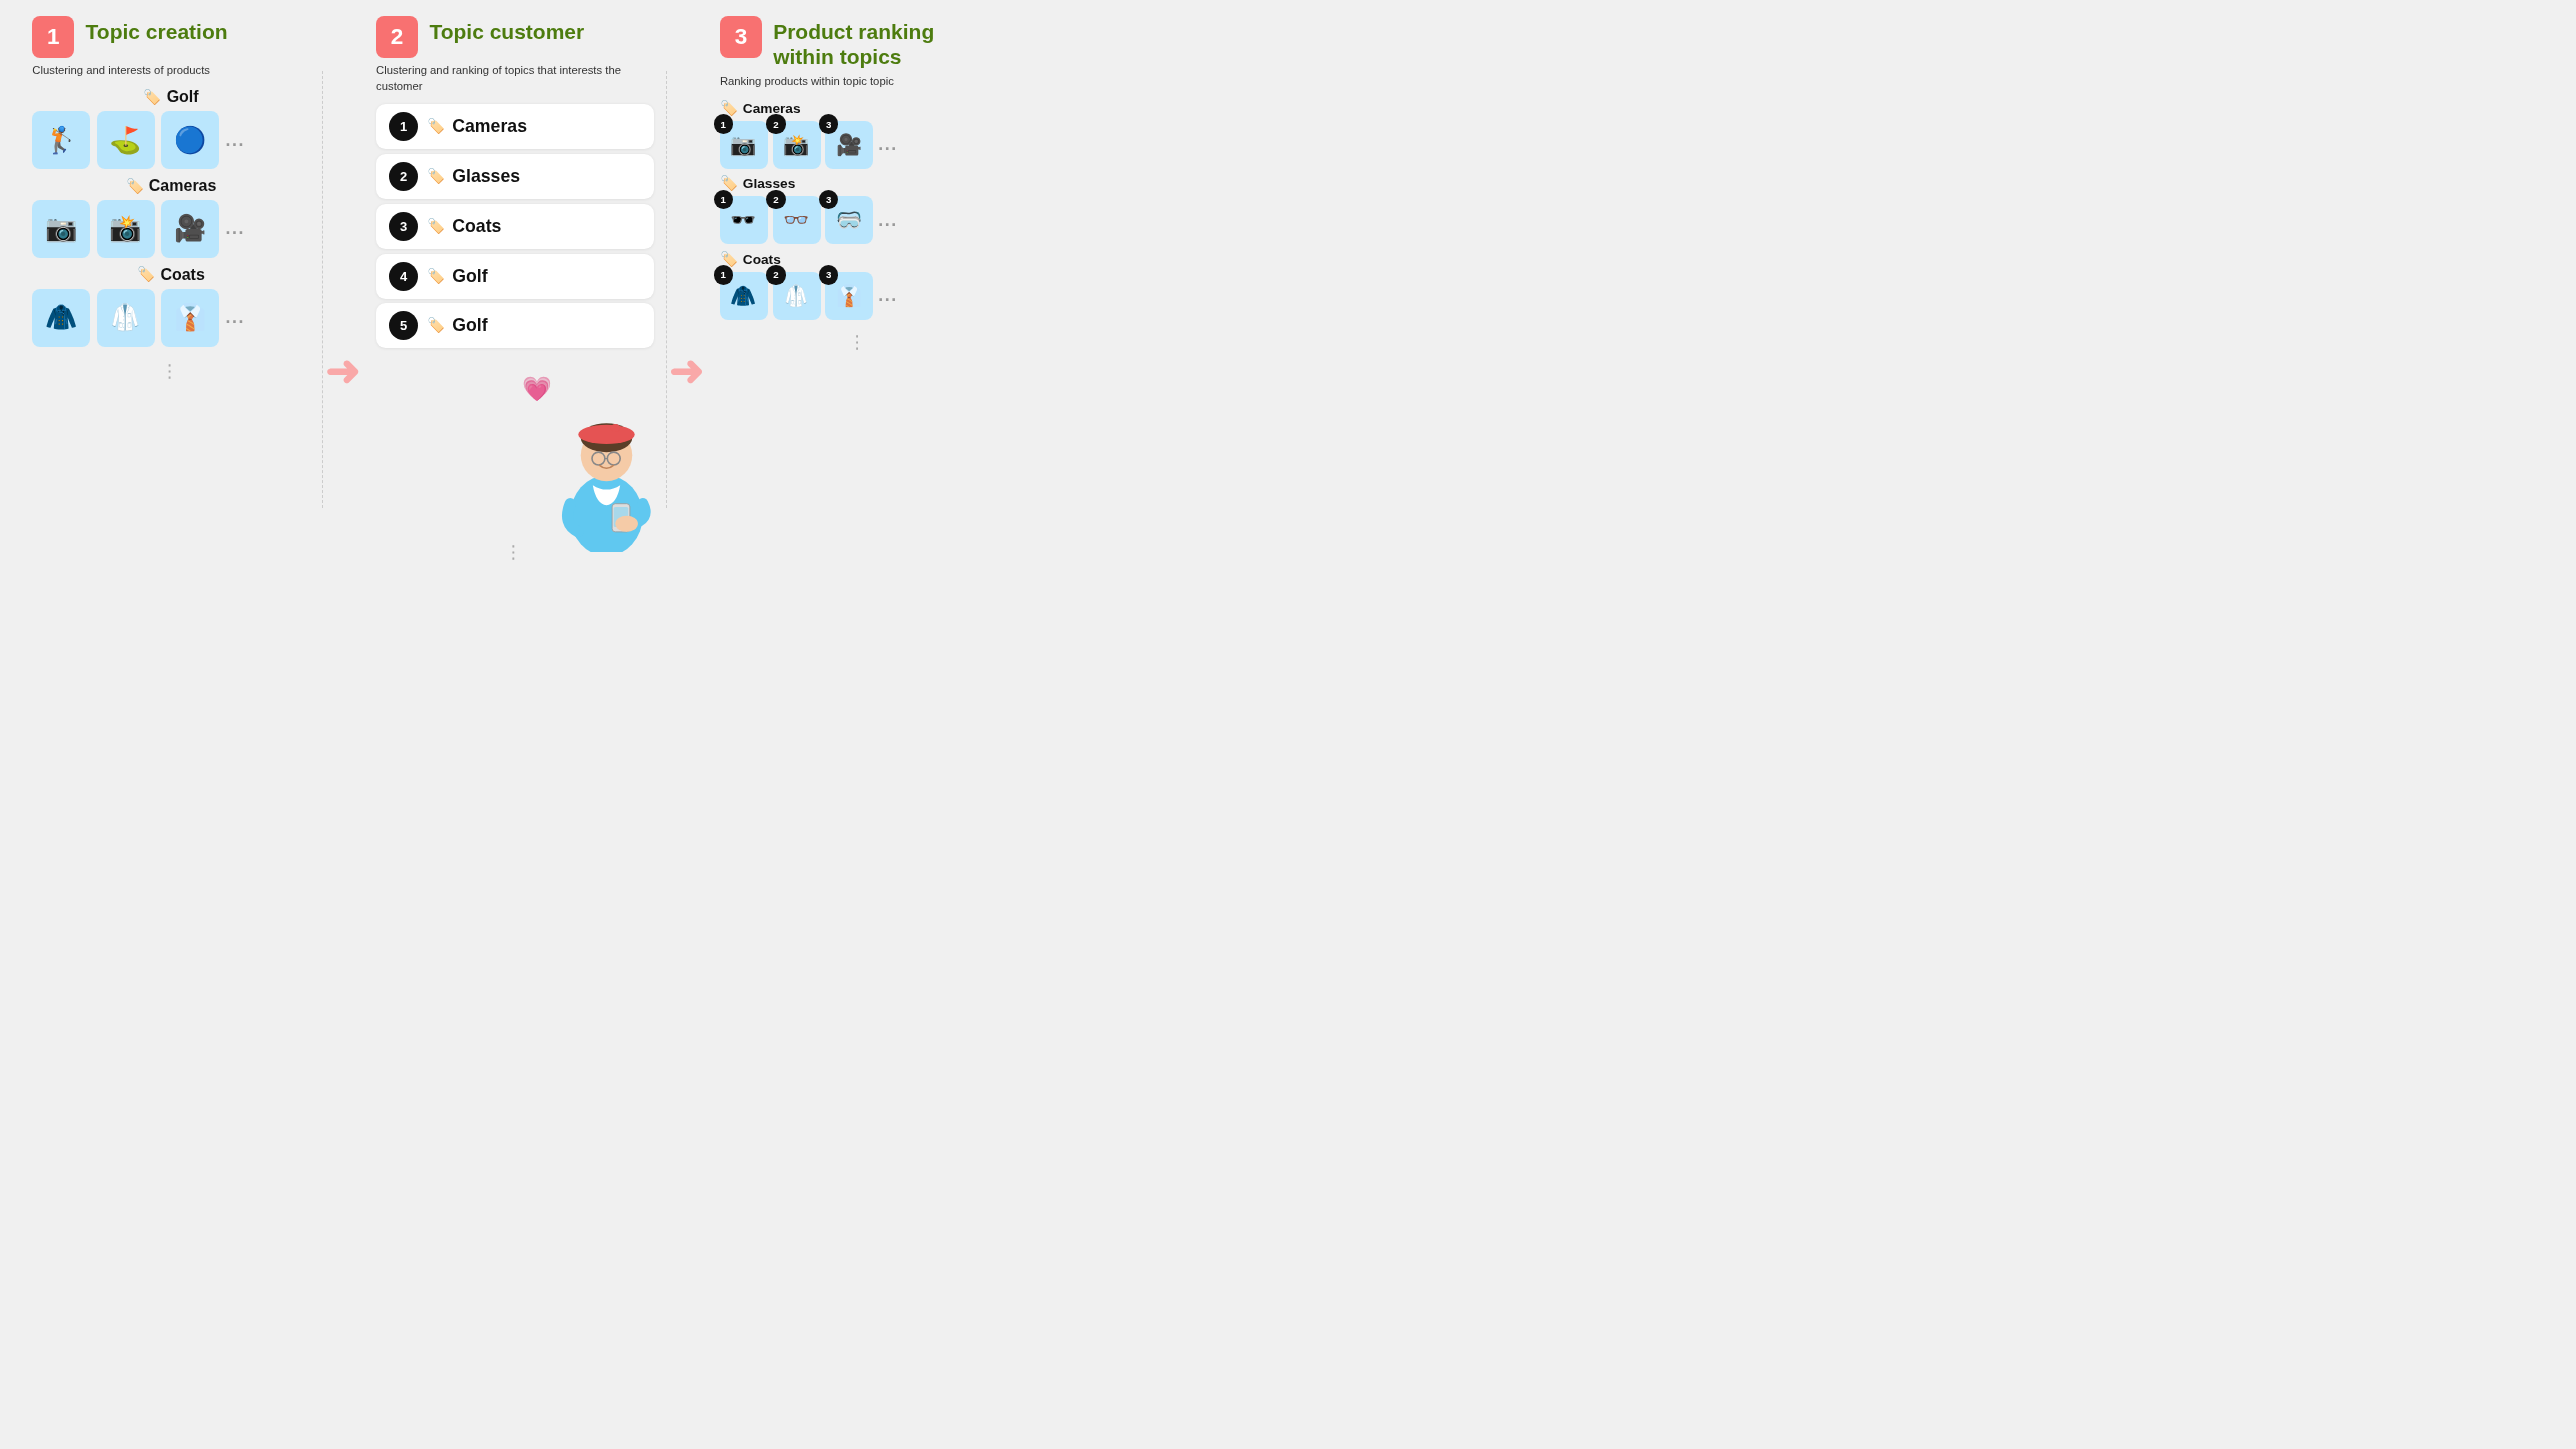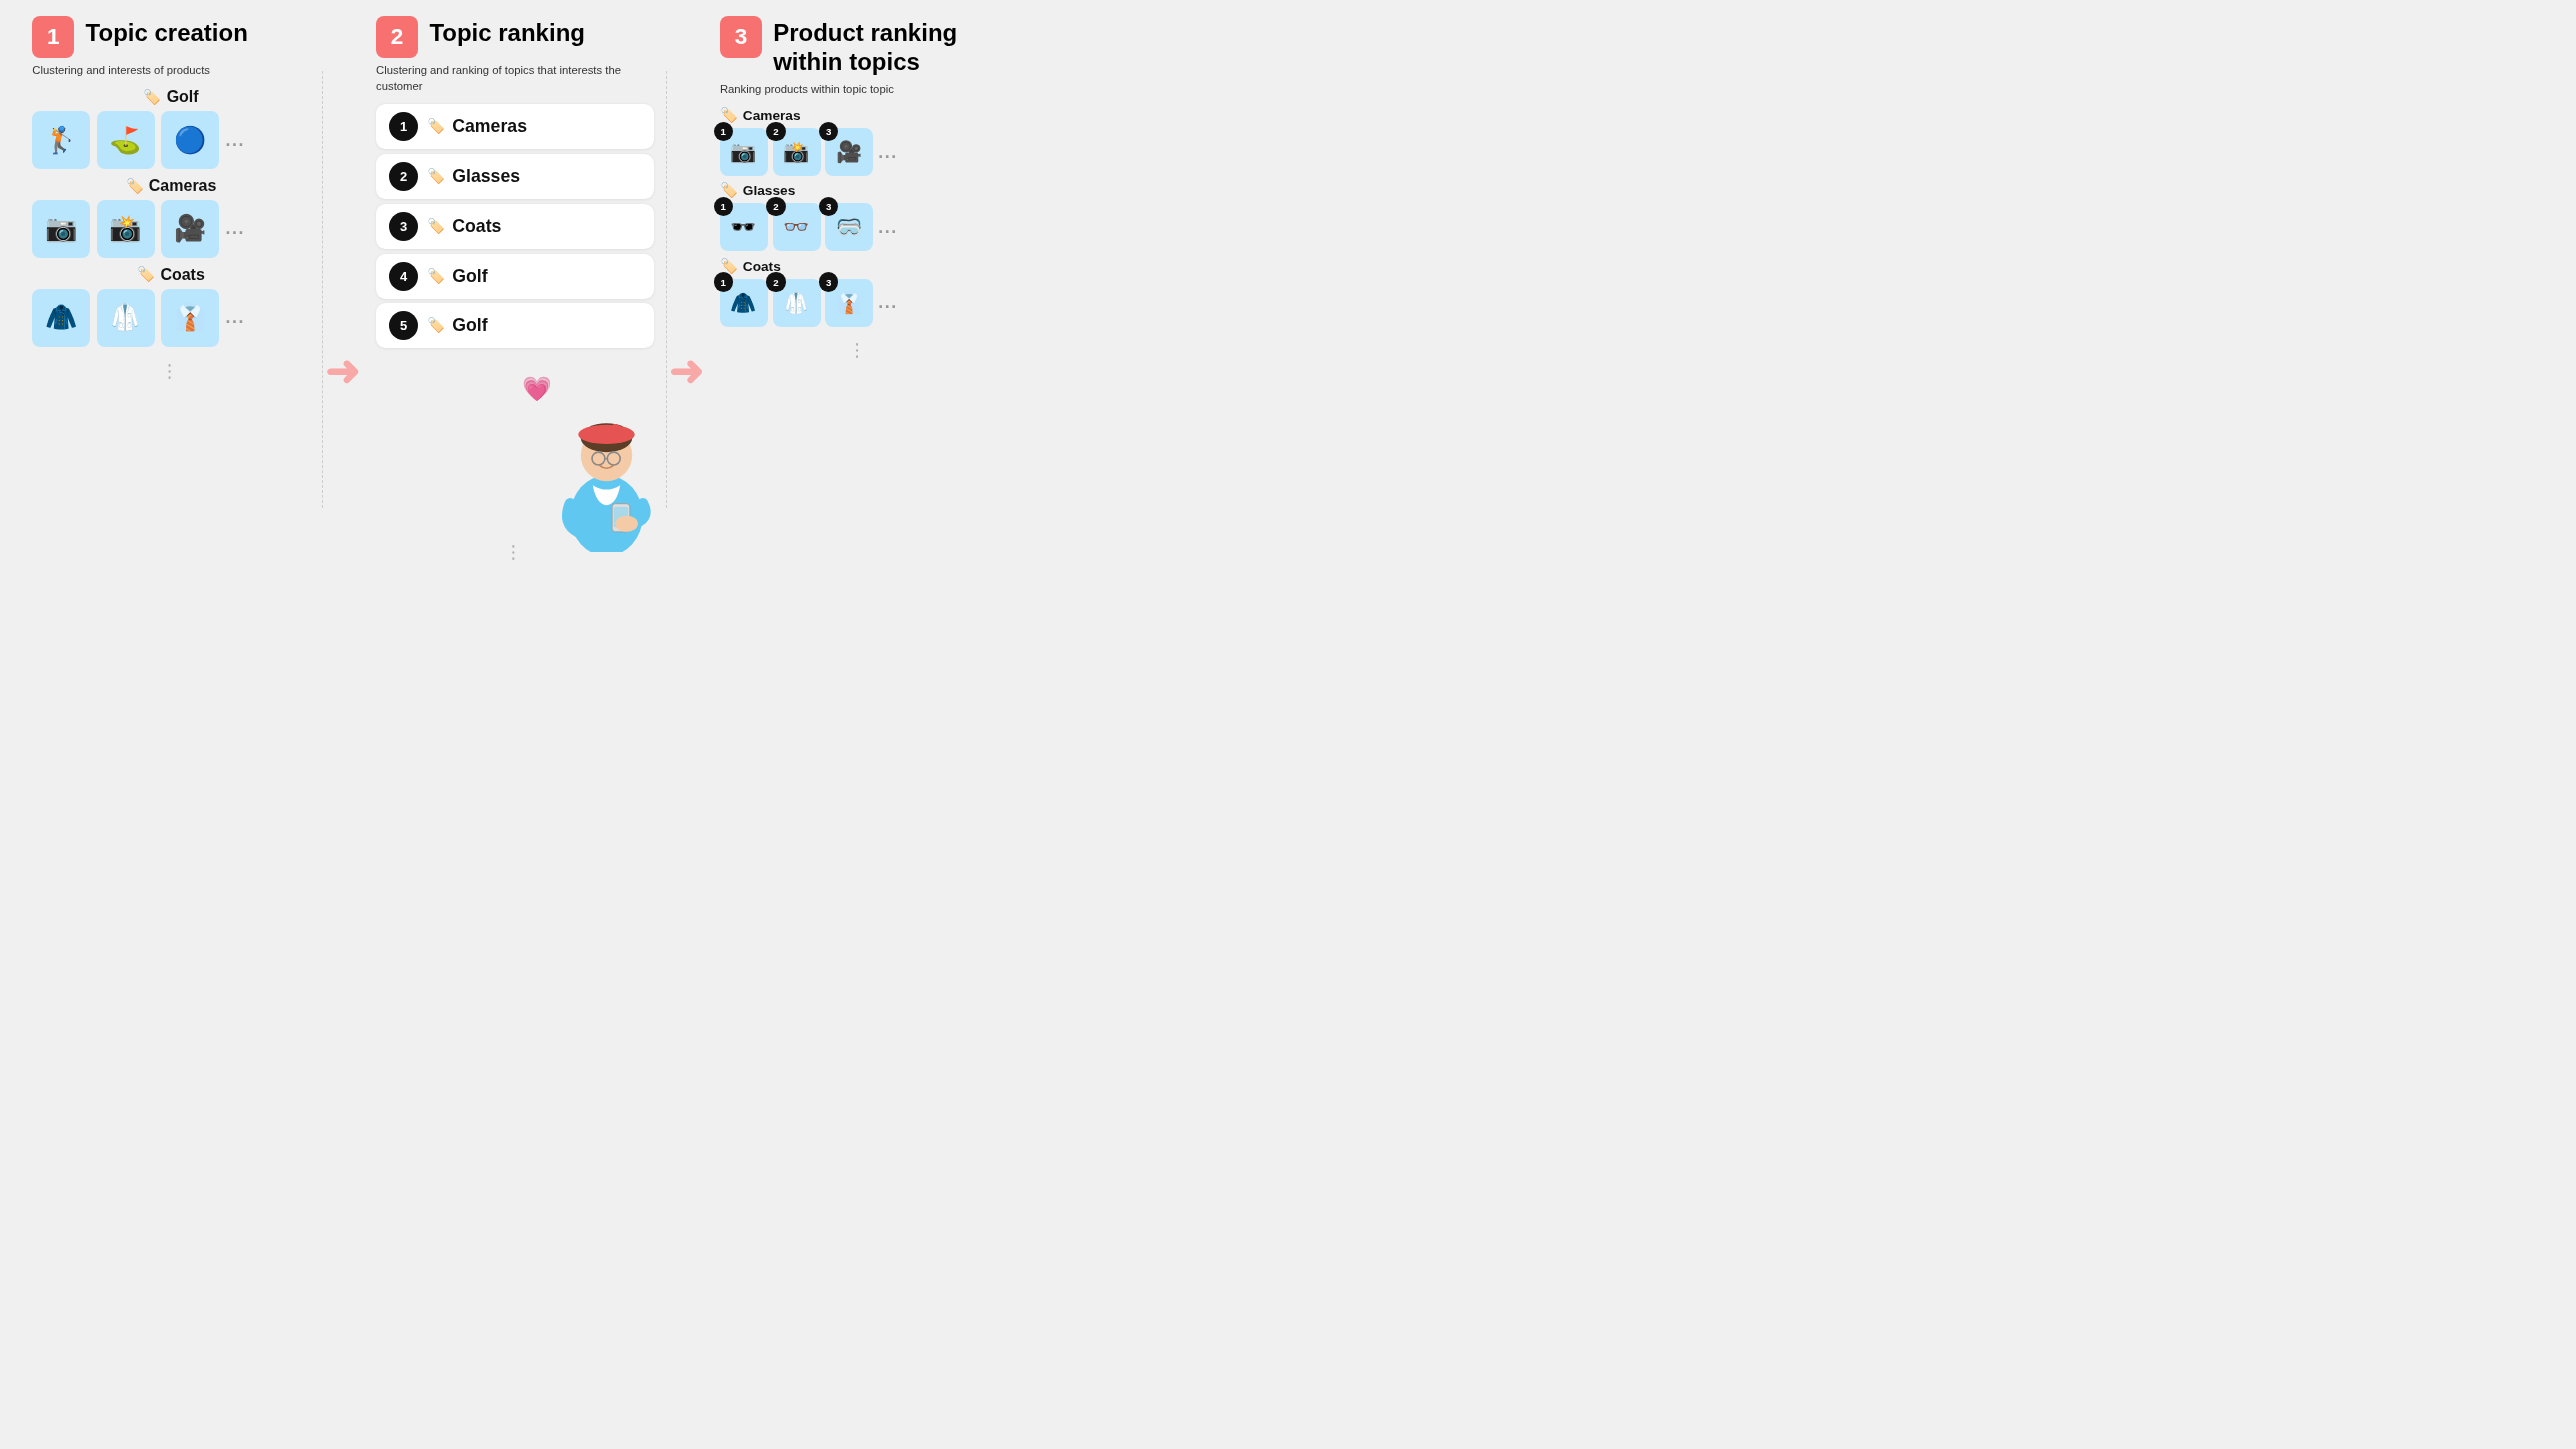--- a/index.html
+++ b/index.html
@@ -52,23 +52,23 @@
       border-radius: 8px;
       display: flex;
       align-items: center;
       justify-content: center;
       color: white;
       font-size: 22.5px;
       font-weight: 900;
       flex-shrink: 0;
     }
     .col-title {
-      font-size: 24px;
+      font-size: 21px;
       font-weight: 800;
-      color: #000000;
+      color: #4d7c0f;
       line-height: 1.2;
       padding-top: 3.2px;
     }
     .col-subtitle {
       font-size: 11.3px;
       color: #333;
       margin-bottom: 9.7px;
       line-height: 1.4;
     }
 
@@ -261,21 +261,21 @@
     <div style="text-align:center; color:#aaa; font-size:17.7px; letter-spacing:3.2px; margin-top:6.4px;">⋮</div>
   </div>
 
   <div class="arrow-container">
     <span style="font-size:42px; color:#f9a8a8; font-weight:900;">➜</span>
   </div>
 
   <div class="column" style="position:relative;">
     <div class="col-header">
       <div class="step-badge">2</div>
-      <div class="col-title">Topic ranking</div>
+      <div class="col-title">Topic customer</div>
     </div>
     <div class="col-subtitle">Clustering and ranking of topics that interests the customer</div>
 
     <div class="ranked-list">
 
       <div class="ranked-item">
         <div class="rank-circle">1</div>
         <div class="ranked-label">
           <span class="tag-icon">🏷️</span>
           <span>Cameras</span>

